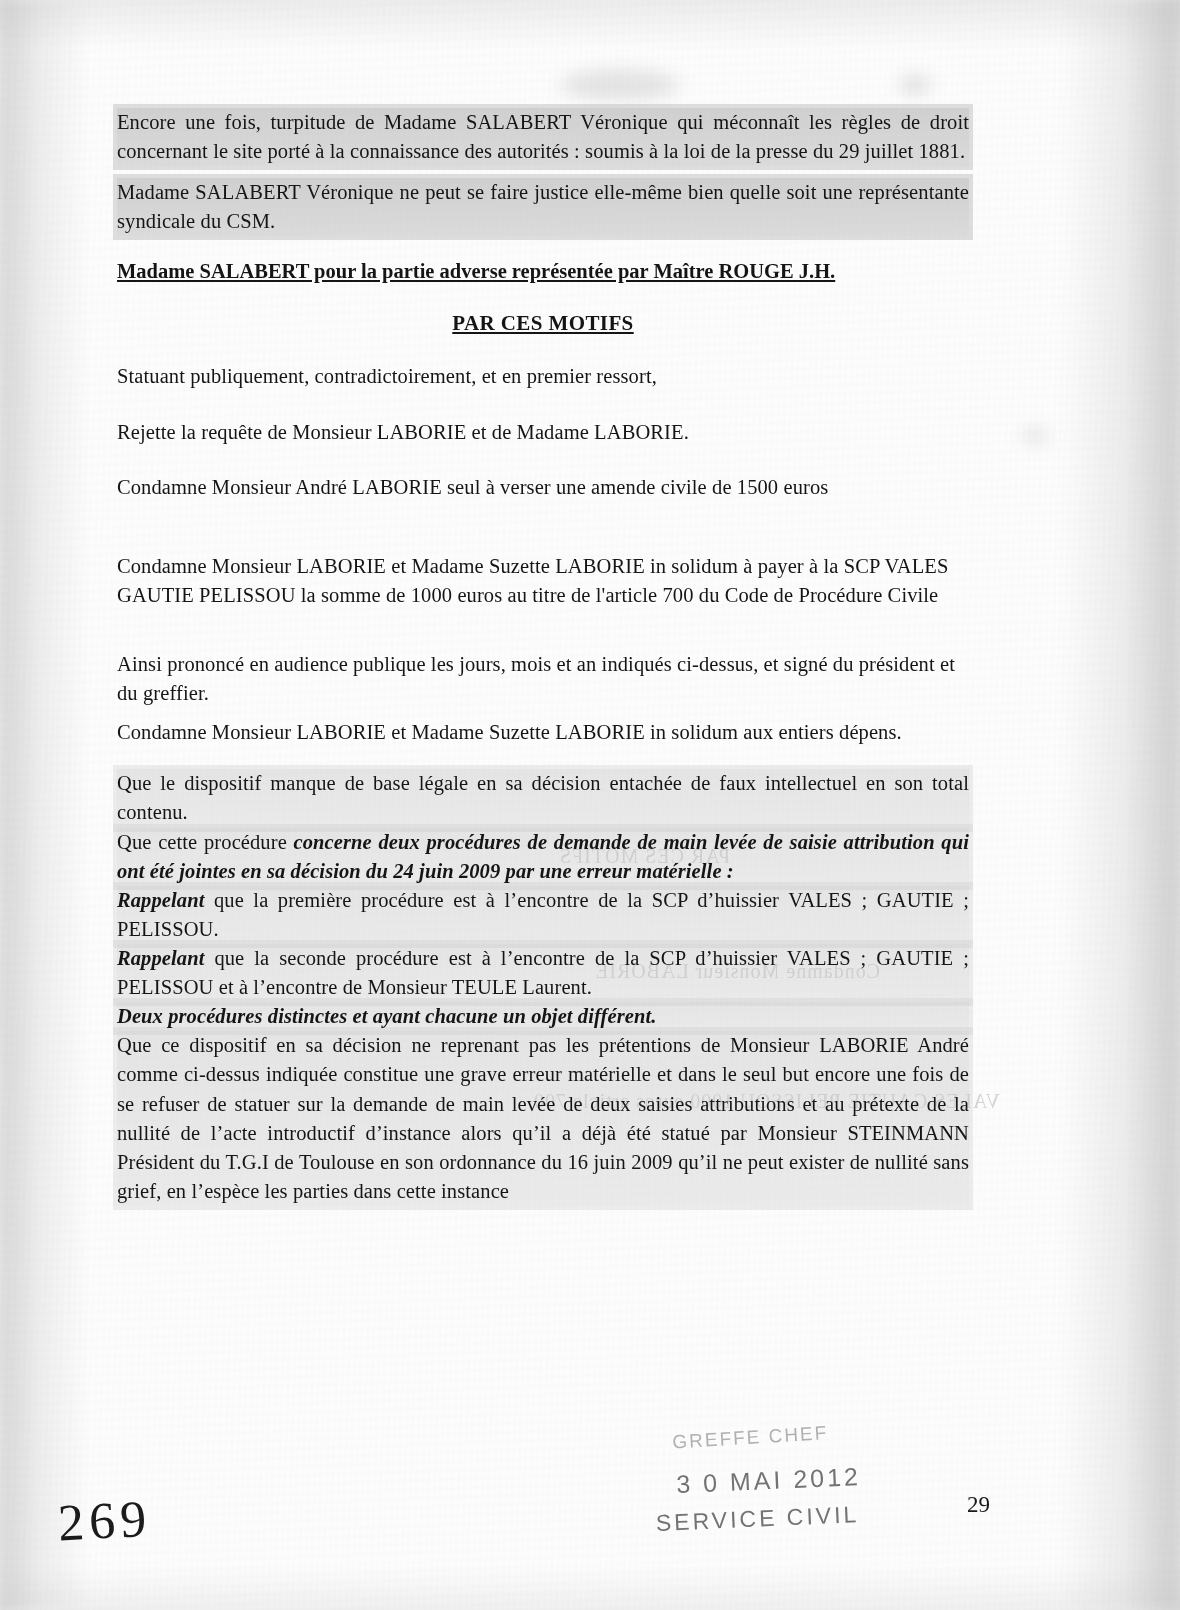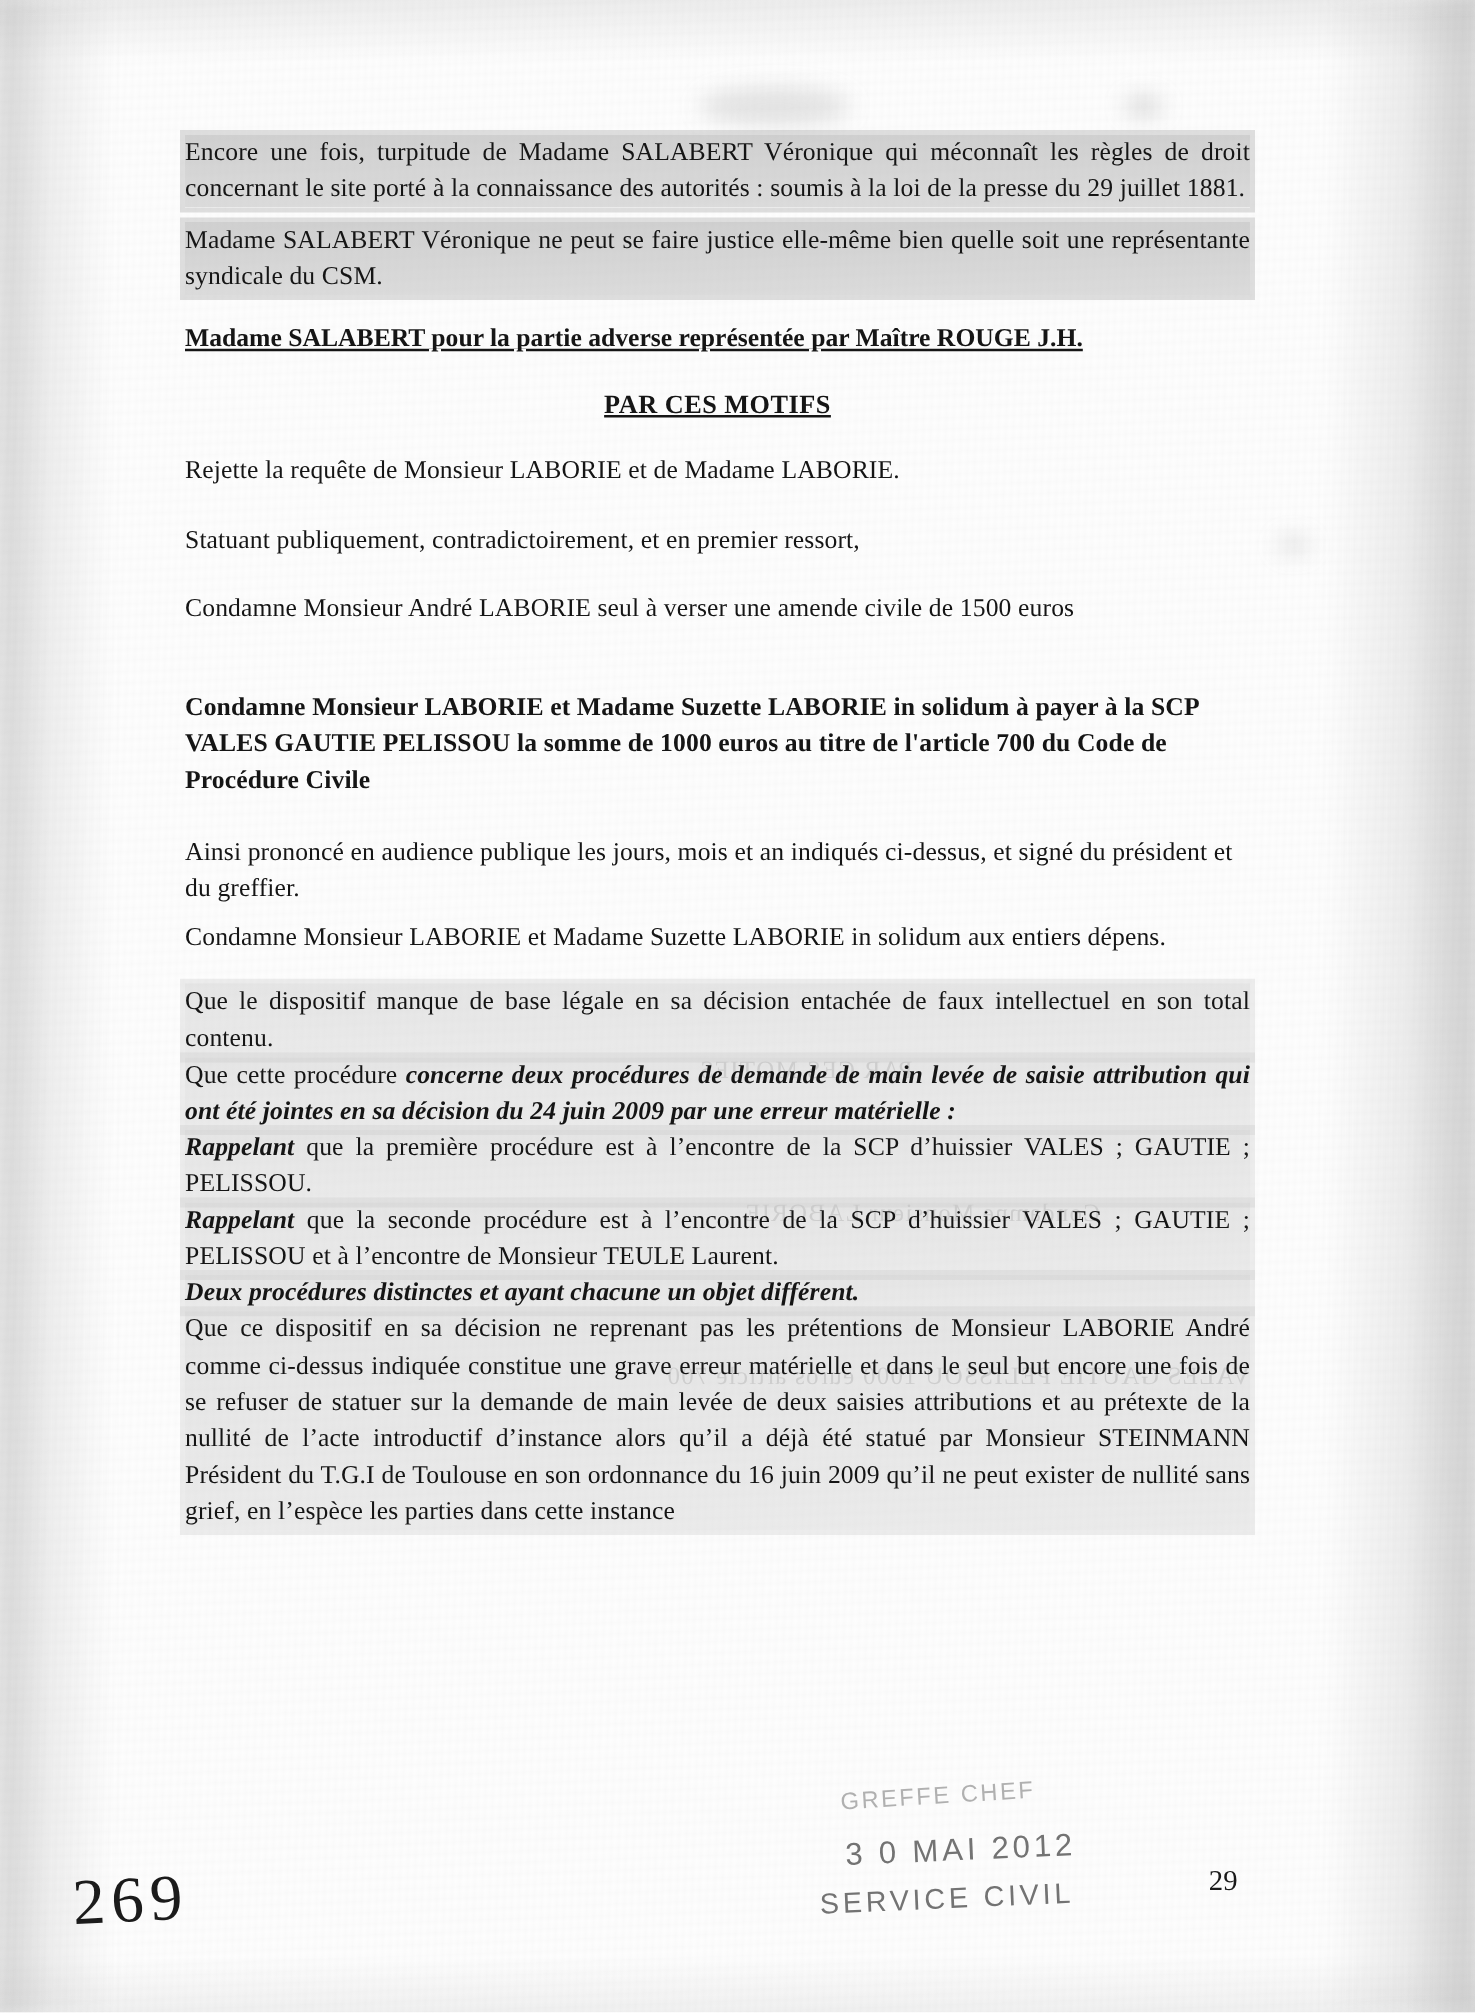--- a/index.html
+++ b/index.html
@@ -38,21 +38,21 @@
   }
   .smudge {
     position: absolute;
     pointer-events: none;
     border-radius: 50%;
     filter: blur(9px);
   }
 
   .content {
     position: absolute;
-    left: 148px;
+    left: 117px;
     top: 108px;
     width: 852px;
   }
 
   p, div.para {
     margin: 0;
   }
   .para {
     font-size: 20.5px;
     line-height: 1.42;
@@ -177,29 +177,29 @@
   <div class="content">
 
     <div class="para shade">Encore une fois, turpitude de Madame SALABERT Véronique qui méconnaît les règles de droit concernant le site porté à la connaissance des autorités : soumis à la loi de la presse du 29 juillet 1881.</div>
 
     <div class="para shade" style="margin-bottom:24px;margin-top:12px;">Madame SALABERT Véronique ne peut se faire justice elle-même bien quelle soit une représentante syndicale du CSM.</div>
 
     <div class="heading-underline">Madame SALABERT pour la partie adverse représentée par Maître ROUGE J.H.</div>
 
     <div class="motifs">PAR CES MOTIFS</div>
 
+    <div class="para left" style="margin-bottom:26px;">Statuant publiquement, contradictoirement, et en premier ressort,</div>
+
     <div class="para left" style="margin-bottom:26px;">Rejette la requête de Monsieur LABORIE et de Madame LABORIE.</div>
 
-    <div class="para left" style="margin-bottom:26px;">Statuant publiquement, contradictoirement, et en premier ressort,</div>
-
     <div class="para left" style="margin-bottom:20px;">Condamne Monsieur André LABORIE seul à verser une amende civile de 1500 euros</div>
 
     <div class="gap-lg"></div>
 
-    <div class="para left" style="margin-bottom:29px;font-weight:bold;">Condamne Monsieur LABORIE et Madame Suzette LABORIE in solidum à payer à la SCP VALES GAUTIE PELISSOU la somme de 1000 euros au titre de l'article 700 du Code de Procédure Civile</div>
+    <div class="para left" style="margin-bottom:40px;">Condamne Monsieur LABORIE et Madame Suzette LABORIE in solidum à payer à la SCP VALES GAUTIE PELISSOU la somme de 1000 euros au titre de l'article 700 du Code de Procédure Civile</div>
 
     <div class="para left" style="margin-bottom:10px;">Ainsi prononcé en audience publique les jours, mois et an indiqués ci-dessus, et signé du président et du greffier.</div>
 
     <div class="para left" style="margin-bottom:22px;">Condamne Monsieur LABORIE et Madame Suzette LABORIE in solidum aux entiers dépens.</div>
 
 
     <div class="para shade-light">Que le dispositif manque de base légale en sa décision entachée de faux intellectuel en son total contenu.</div>
 
     <div class="para shade-light">
       <span>Que cette procédure </span><span class="bi">concerne deux procédures de demande de main levée de saisie attribution qui ont été jointes en sa décision du 24 juin 2009 par une erreur matérielle :</span>

